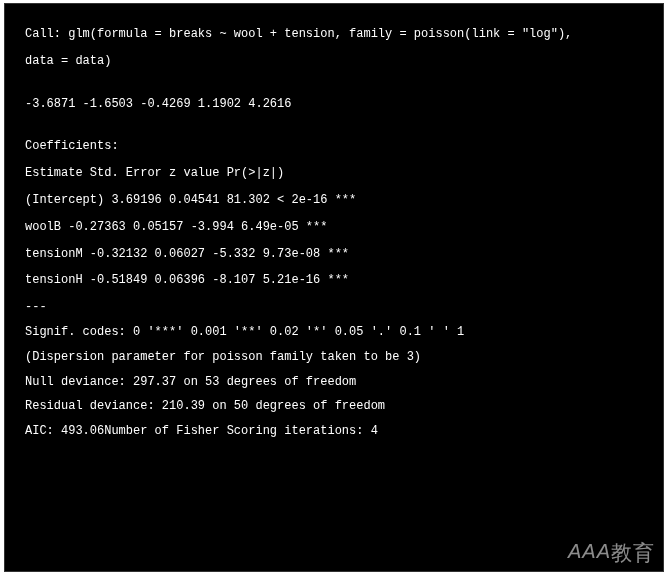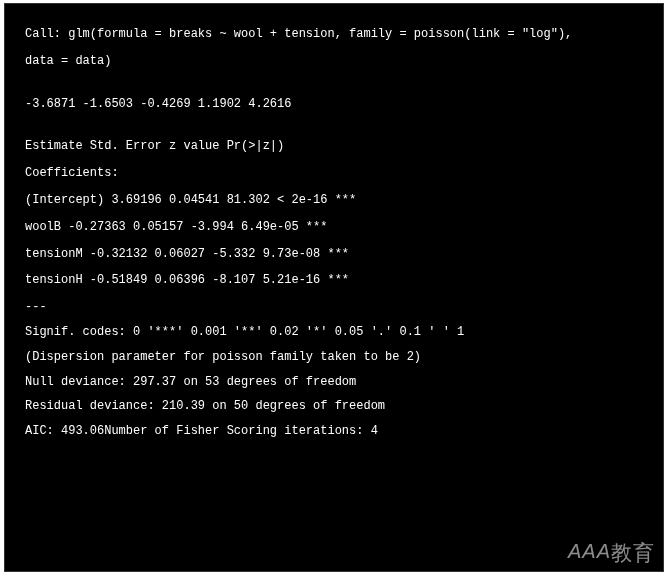--- a/index.html
+++ b/index.html
@@ -56,29 +56,29 @@
   </style>
 </head>
 <body>
 
 <div class="terminal">
   <div class="line">Call: glm(formula = breaks ~ wool + tension, family = poisson(link = "log"),</div>
   <div class="line">data = data)</div>
   <div class="spacer"></div>
   <div class="line">-3.6871 -1.6503 -0.4269 1.1902 4.2616</div>
   <div class="spacer"></div>
+  <div class="line">Coefficients:</div>
   <div class="line">Estimate Std. Error z value Pr(&gt;|z|)</div>
-  <div class="line">Coefficients:</div>
   <div class="line">(Intercept) 3.69196 0.04541 81.302 &lt; 2e-16 ***</div>
   <div class="line">woolB -0.27363 0.05157 -3.994 6.49e-05 ***</div>
   <div class="line">tensionM -0.32132 0.06027 -5.332 9.73e-08 ***</div>
   <div class="line">tensionH -0.51849 0.06396 -8.107 5.21e-16 ***</div>
   <div class="line tight">---</div>
   <div class="line tight">Signif. codes: 0 '***' 0.001 '**' 0.02 '*' 0.05 '.' 0.1 ' ' 1</div>
-  <div class="line tight">(Dispersion parameter for poisson family taken to be 2)</div>
+  <div class="line tight">(Dispersion parameter for poisson family taken to be 3)</div>
   <div class="line tight">Null deviance: 297.37 on 53 degrees of freedom</div>
   <div class="line tight">Residual deviance: 210.39 on 50 degrees of freedom</div>
   <div class="line tight">AIC: 493.06Number of Fisher Scoring iterations: 4</div>
 
   <div class="watermark">
     <span>AAA</span><span class="han">教育</span>
   </div>
 </div>
 
 </body></html>

